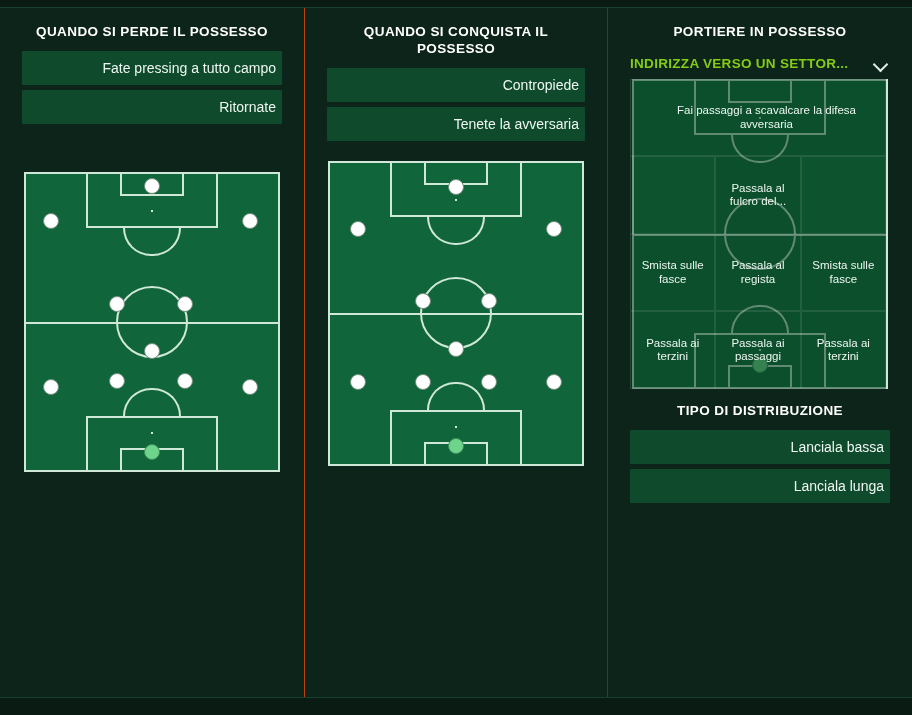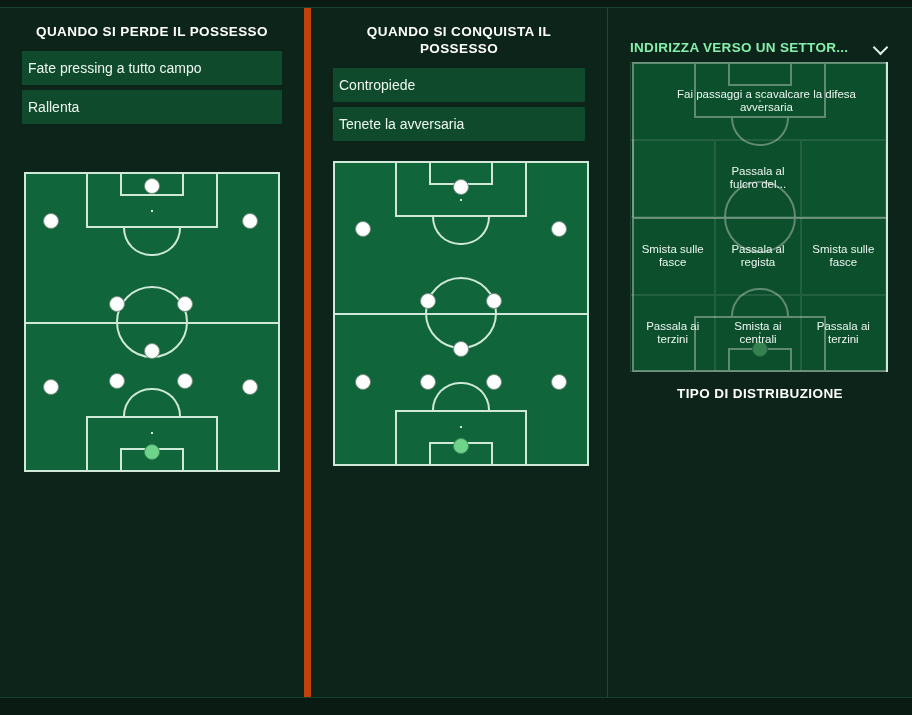--- a/index.html
+++ b/index.html
@@ -26,57 +26,57 @@
     flex: 1 1 auto;
     display: flex;
     flex-direction: row;
     padding: 0;
   }
   .col {
     position: relative;
     padding: 16px 22px 0 22px;
   }
   .col-left   { width: 304px; }
-  .col-mid    { width: 304px; border-left: 7px solid #c2410c; border-right: 1px solid #1d4a35; }
+  .col-mid    { width: 304px; border-left: 1px solid #c2410c; border-right: 1px solid #1d4a35; }
   .col-right  { width: 304px; padding: 16px 22px 0 22px; }
 
   .section-title {
     color: #ffffff;
     font-size: 13.5px;
     font-weight: bold;
     letter-spacing: 0.4px;
     text-align: center;
     text-transform: uppercase;
     margin-bottom: 10px;
     line-height: 1.25;
   }
   .opt {
     background: #0e4a2b;
     color: #eef7f1;
     font-size: 14px;
-    text-align: left;
+    text-align: right;
     padding: 9px 6px;
     margin-bottom: 5px;
     border: none;
     width: 100%;
     display: block;
     border-radius: 1px;
     font-family: "Liberation Sans", sans-serif;
   }
 
   
   .collapse-head {
     display: flex;
     align-items: center;
     justify-content: space-between;
     gap: 6px;
     margin: 14px 0 6px 0;
   }
   .collapse-head .ch-label {
-    color: #86efac;
+    color: #84cc16;
     font-size: 13.5px;
     font-weight: bold;
     letter-spacing: 0.3px;
     text-transform: uppercase;
     white-space: nowrap;
     overflow: hidden;
     text-overflow: ellipsis;
   }
   .chev {
     width: 18px; height: 18px;
@@ -198,21 +198,21 @@
 <div id="app">
 
   <div class="topbar"></div>
 
   <div class="columns">
 
     <div class="col col-left">
       <div class="section-title">QUANDO SI PERDE IL POSSESSO</div>
 
       <button class="opt">Fate pressing a tutto campo</button>
-      <button class="opt">Rallenta</button>
+      <button class="opt">Ritornate</button>
 
       <div class="pitch left">
         <div class="line halfway"></div>
         <div class="circle"></div>
         <div class="spot" style="top:50%"></div>
         <div class="box-top"></div>
         <div class="six-top"></div>
         <div class="arc-top"></div>
         <div class="spot" style="top:36px"></div>
         <div class="box-bot"></div>
@@ -261,20 +261,21 @@
         <div class="player" style="left:50%;top:62%"></div>
         <div class="player" style="left:37%;top:46%"></div>
         <div class="player" style="left:63%;top:46%"></div>
         <div class="player" style="left:11%;top:22%"></div>
         <div class="player" style="left:89%;top:22%"></div>
         <div class="player" style="left:50%;top:8%"></div>
       </div>
     </div>
 
     <div class="col col-right">
+      <div class="section-title">PORTIERE IN POSSESSO</div>
 
 
       <div class="collapse-head">
         <div class="ch-label">INDIRIZZA VERSO UN SETTOR...</div>
         <div class="chev"></div>
       </div>
 
       <div class="sector-wrap">
         <div class="pitch right">
           <div class="line halfway"></div>
@@ -293,24 +294,26 @@
 
         <div class="sector-grid">
           <div class="cell cellspan3">Fai passaggi a scavalcare la difesa avversaria</div>
           <div class="cell empty"></div>
           <div class="cell">Passala al fulcro del...</div>
           <div class="cell empty"></div>
           <div class="cell">Smista sulle fasce</div>
           <div class="cell">Passala al regista</div>
           <div class="cell">Smista sulle fasce</div>
           <div class="cell">Passala ai terzini</div>
-          <div class="cell">Smista ai centrali</div>
+          <div class="cell">Passala ai passaggi</div>
           <div class="cell">Passala ai terzini</div>
         </div>
       </div>
 
       <div class="section-title" style="margin-top:14px;">TIPO DI DISTRIBUZIONE</div>
+      <button class="opt">Lanciala bassa</button>
+      <button class="opt">Lanciala lunga</button>
     </div>
 
   </div>
 
   <div class="bottombar"></div>
 </div>
 
 </body></html>

